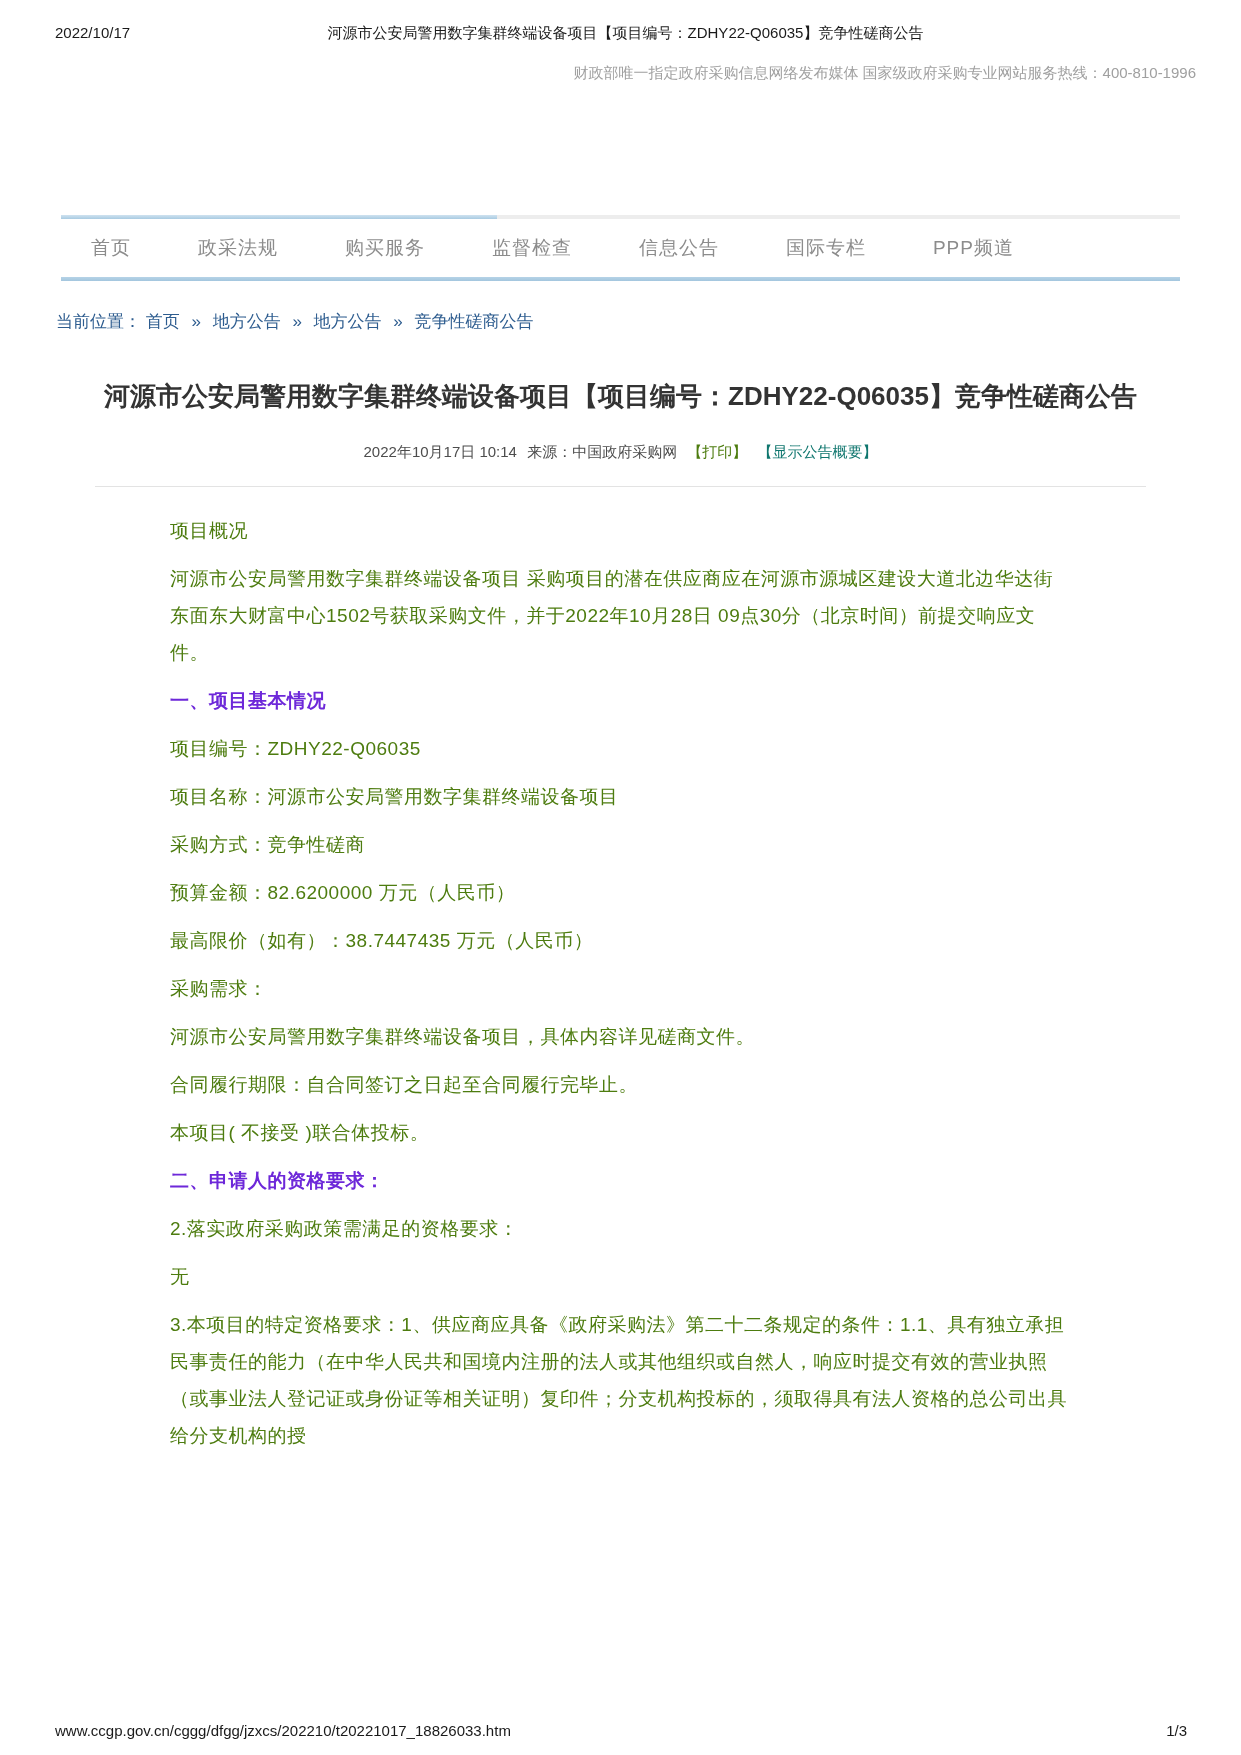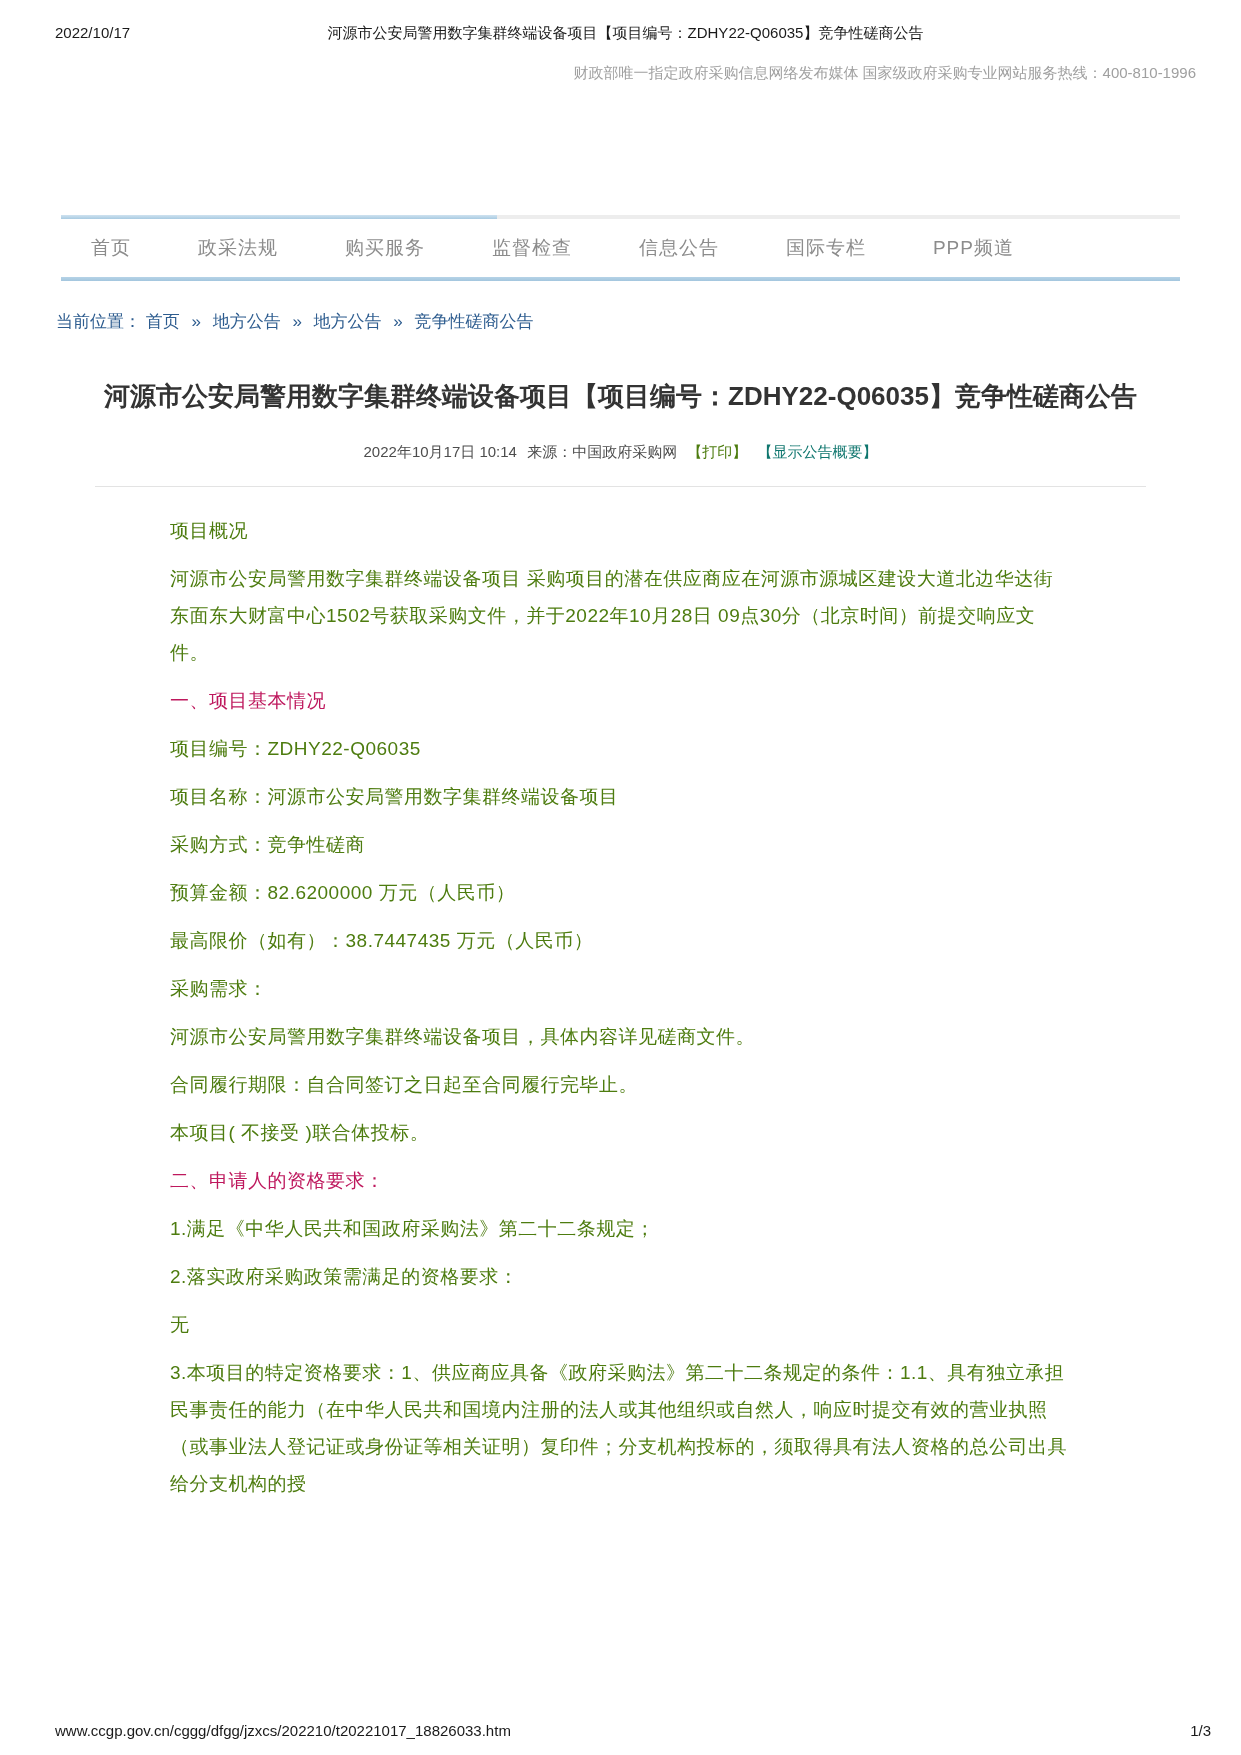--- a/index.html
+++ b/index.html
@@ -68,26 +68,26 @@
     border: 0; border-top: 1px solid #e3e3e3; height: 0;
   }
 
   
   .content { padding: 14px 95px 0 95px; }
   .content p {
     font-size: 19px; line-height: 37px;
     margin: 11px 0; color: #4d7c0f;
     letter-spacing: 0.5px;
   }
-  .content p.bold { font-weight: normal; color: #be185d; }
+  .content p.bold { font-weight: bold; color: #6d28d9; }
 
   
   .print-footer {
     position: absolute; left: 0; right: 0; bottom: 16px;
-    padding: 0 30px 0 55px;
+    padding: 0 54px 0 55px;
     display: flex; justify-content: space-between;
     font-size: 15px; color: #1a1a1a;
   }
 </style>
 </head>
 <body>
 
 <div class="print-header">
   <div class="ph-row1">
     <span class="ph-date">2022/10/17</span>
@@ -146,21 +146,20 @@
     <p>项目编号：ZDHY22-Q06035</p>
     <p>项目名称：河源市公安局警用数字集群终端设备项目</p>
     <p>采购方式：竞争性磋商</p>
     <p>预算金额：82.6200000 万元（人民币）</p>
     <p>最高限价（如有）：38.7447435 万元（人民币）</p>
     <p>采购需求：</p>
     <p>河源市公安局警用数字集群终端设备项目，具体内容详见磋商文件。</p>
     <p>合同履行期限：自合同签订之日起至合同履行完毕止。</p>
     <p>本项目( 不接受  )联合体投标。</p>
     <p class="bold">二、申请人的资格要求：</p>
-    <p>1.满足《中华人民共和国政府采购法》第二十二条规定；</p>
     <p>2.落实政府采购政策需满足的资格要求：</p>
     <p>无</p>
     <p>3.本项目的特定资格要求：1、供应商应具备《政府采购法》第二十二条规定的条件：1.1、具有独立承担民事责任的能力（在中华人民共和国境内注册的法人或其他组织或自然人，响应时提交有效的营业执照（或事业法人登记证或身份证等相关证明）复印件；分支机构投标的，须取得具有法人资格的总公司出具给分支机构的授</p>
   </div>
 </div>
 
 <div class="print-footer">
   <span>www.ccgp.gov.cn/cggg/dfgg/jzxcs/202210/t20221017_18826033.htm</span>
   <span>1/3</span>
 </div>

